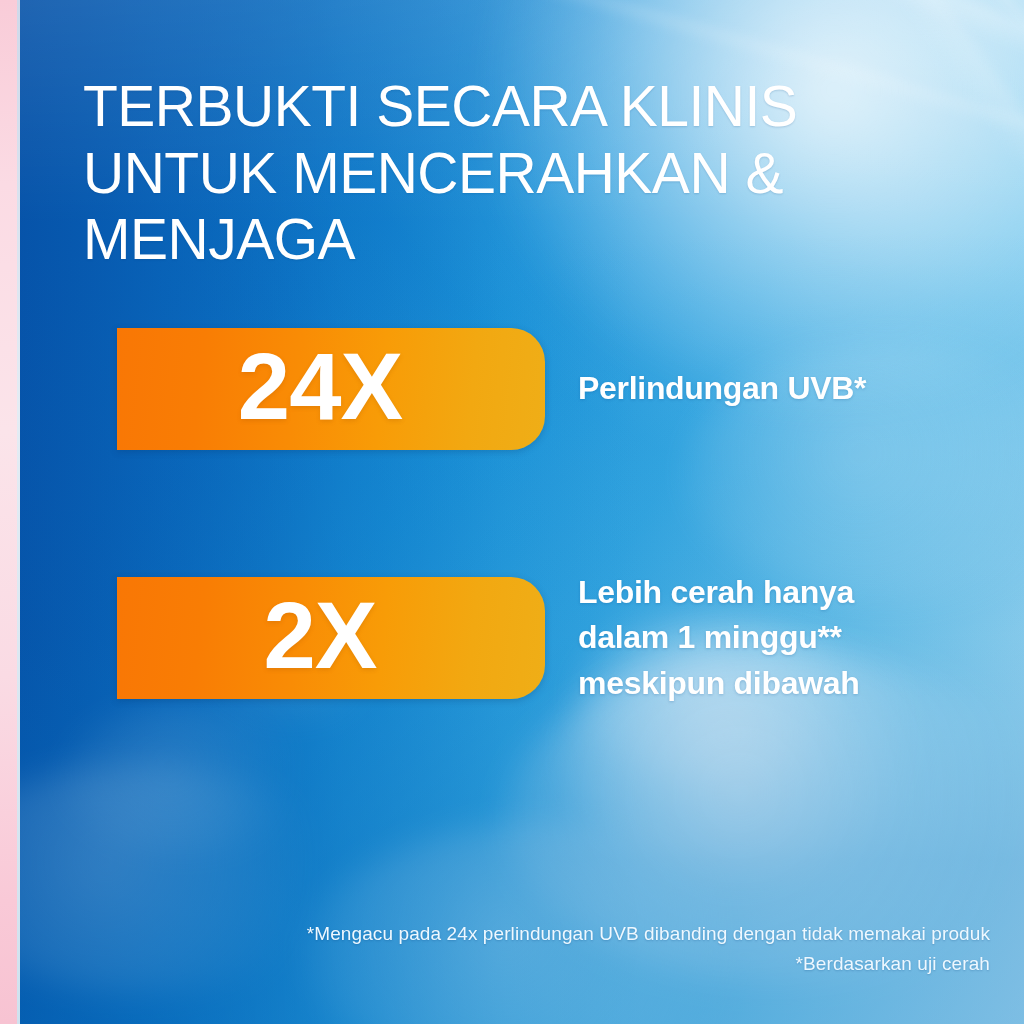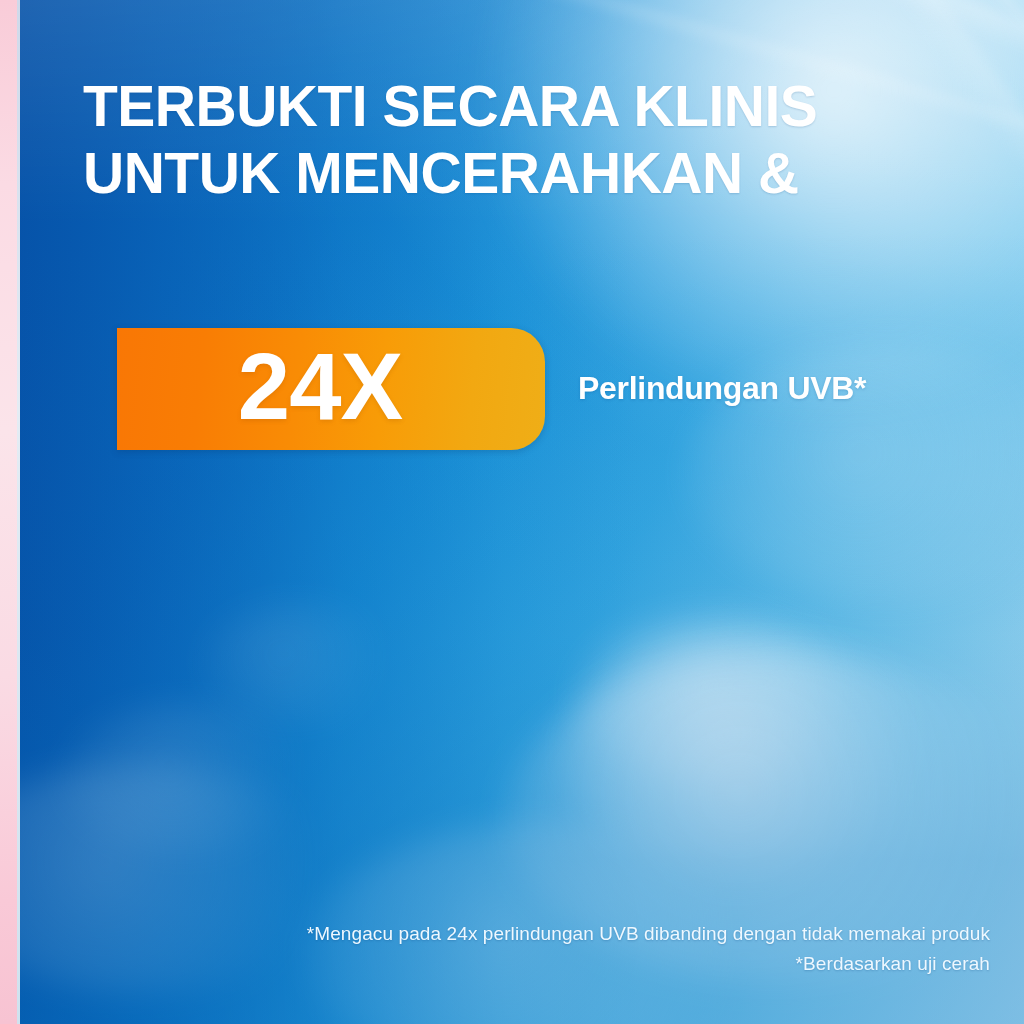--- a/index.html
+++ b/index.html
@@ -143,21 +143,21 @@
     z-index: 5;
   }
 
   .headline {
     position: absolute;
     left: 83px;
     top: 73px;
     width: 880px;
     color: #ffffff;
     font-size: 57px;
-    font-weight: bold;
+    font-weight: normal;
     line-height: 1.17;
     letter-spacing: -0.5px;
     text-transform: uppercase;
     text-shadow: 0 1px 2px rgba(0,60,120,0.18);
   }
   .headline .hl-line { display: block; white-space: nowrap; }
 
   .claim-row {
     position: absolute;
     display: flex;
@@ -248,31 +248,42 @@
     <div class="cloud c5"></div>
     <div class="cloud c7"></div>
     <div class="sky-tone"></div>
   </div>
 
   <div class="content">
 
     <div class="headline">
       <span class="hl-line">TERBUKTI SECARA KLINIS</span>
       <span class="hl-line">UNTUK MENCERAHKAN &amp;</span>
+      <span class="hl-line">MENJAGA</span>
     </div>
 
     <div class="claim-row row-1">
       <div class="badge">
         <span class="badge-text">24X</span>
       </div>
       <div class="claim-copy">
         <span class="cc-line">Perlindungan UVB*</span>
       </div>
     </div>
 
+    <div class="claim-row row-2">
+      <div class="badge">
+        <span class="badge-text">2X</span>
+      </div>
+      <div class="claim-copy">
+        <span class="cc-line">Lebih cerah hanya</span>
+        <span class="cc-line">dalam 1 minggu**</span>
+        <span class="cc-line">meskipun dibawah</span>
+      </div>
+    </div>
 
     <div class="footnotes">
       <span class="fn-line">*Mengacu pada 24x perlindungan UVB dibanding dengan tidak memakai produk</span>
       <span class="fn-line">*Berdasarkan uji cerah</span>
     </div>
 
   </div>
 </div>
 
 </body></html>

